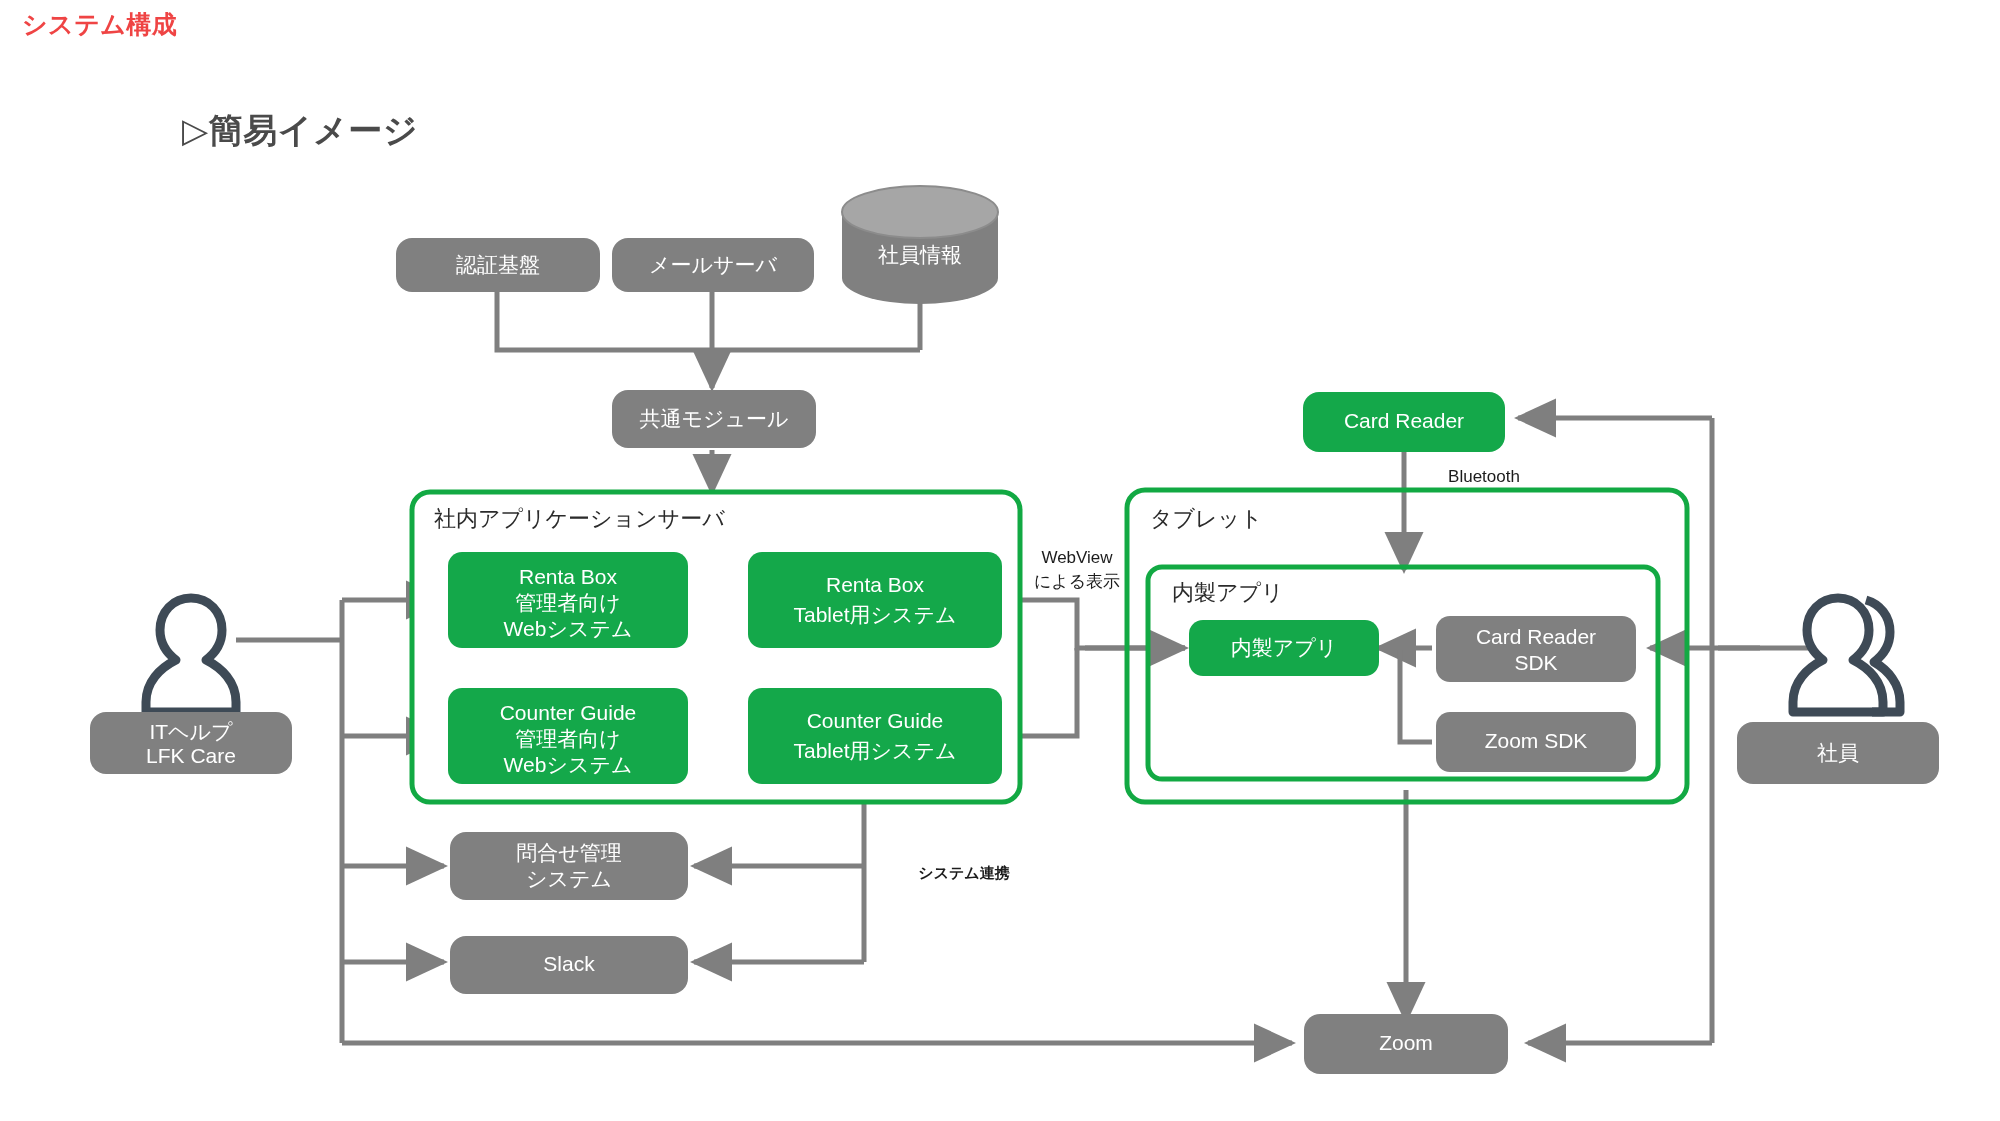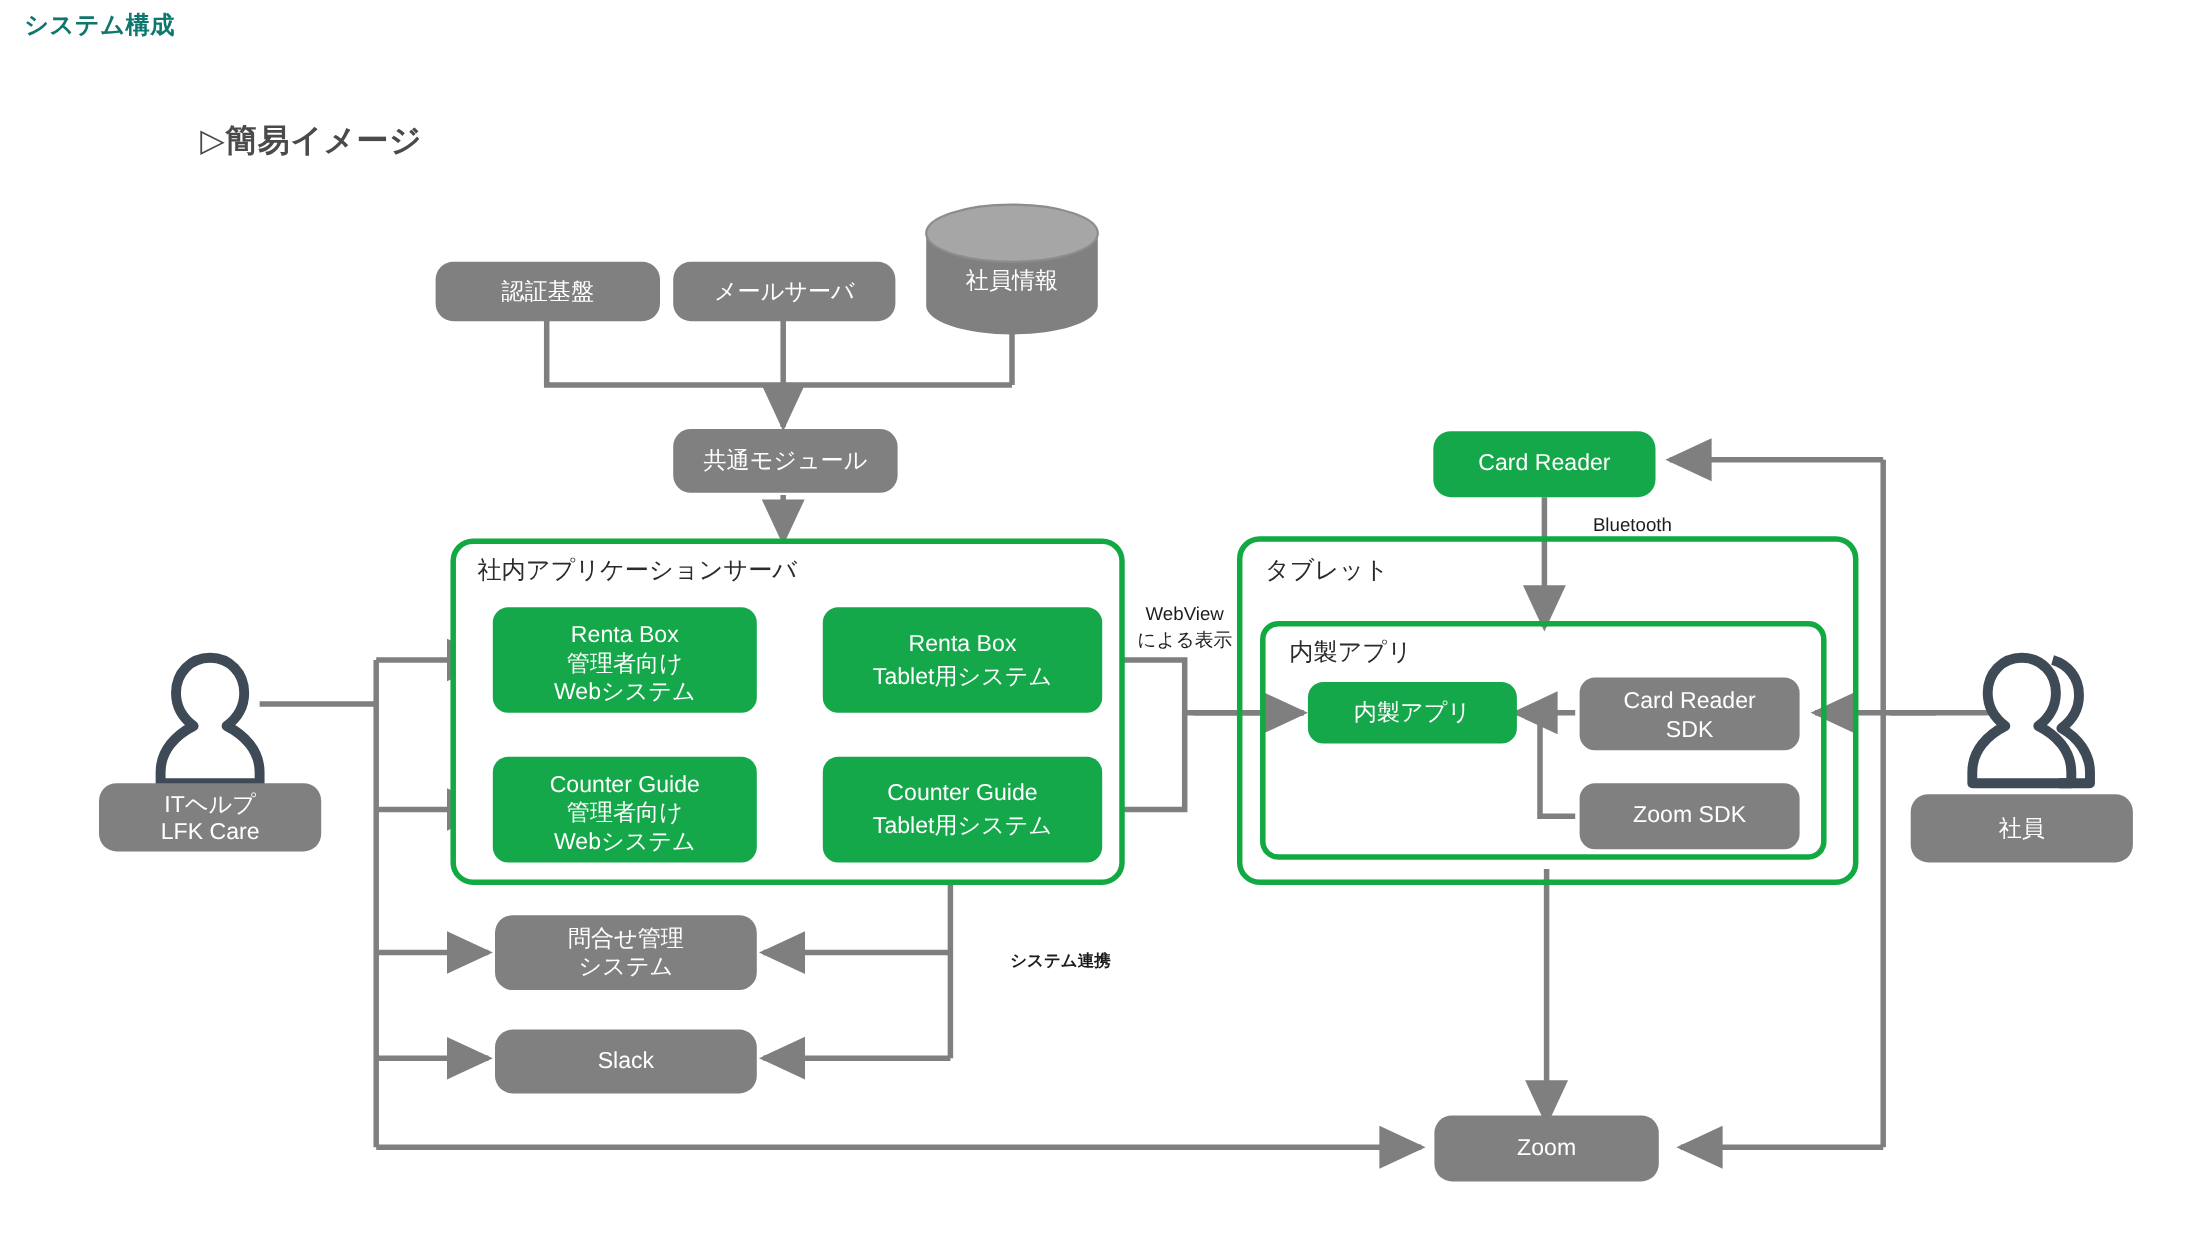--- a/index.html
+++ b/index.html
@@ -11,30 +11,30 @@
     width: 2000px;
     height: 1121px;
     font-family: "Liberation Sans", "DejaVu Sans", sans-serif;
     position: relative;
     overflow: hidden;
   }
   #page-title {
     position: absolute;
     left: 22px;
     top: 8px;
-    font-size: 22px;
+    font-size: 25px;
     font-weight: bold;
-    color: #0f766e;
+    color: #ef4444;
     letter-spacing: 0.5px;
   }
   #section-title {
     position: absolute;
     left: 182px;
     top: 108px;
-    font-size: 29px;
+    font-size: 34px;
     font-weight: bold;
     color: #4a4a4a;
     letter-spacing: 0.5px;
   }
   #diagram {
     position: absolute;
     left: 0;
     top: 0;
   }
   .box-label {

